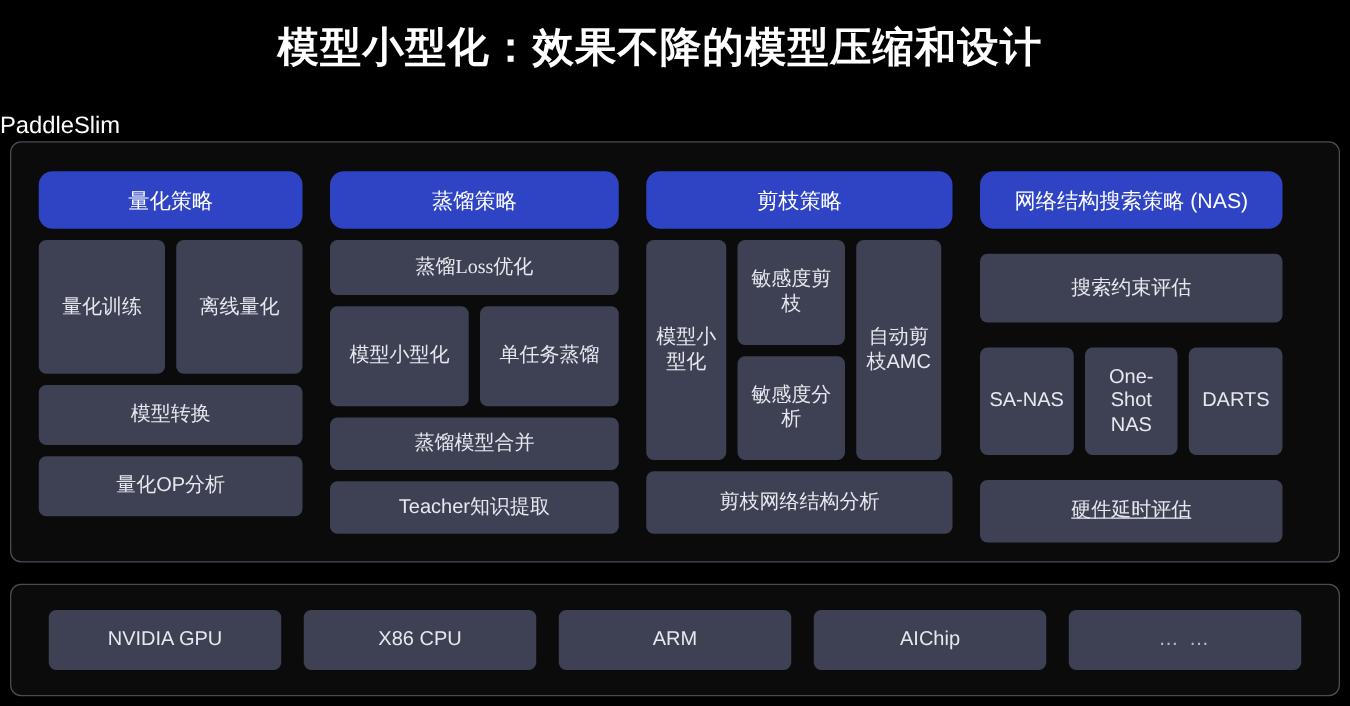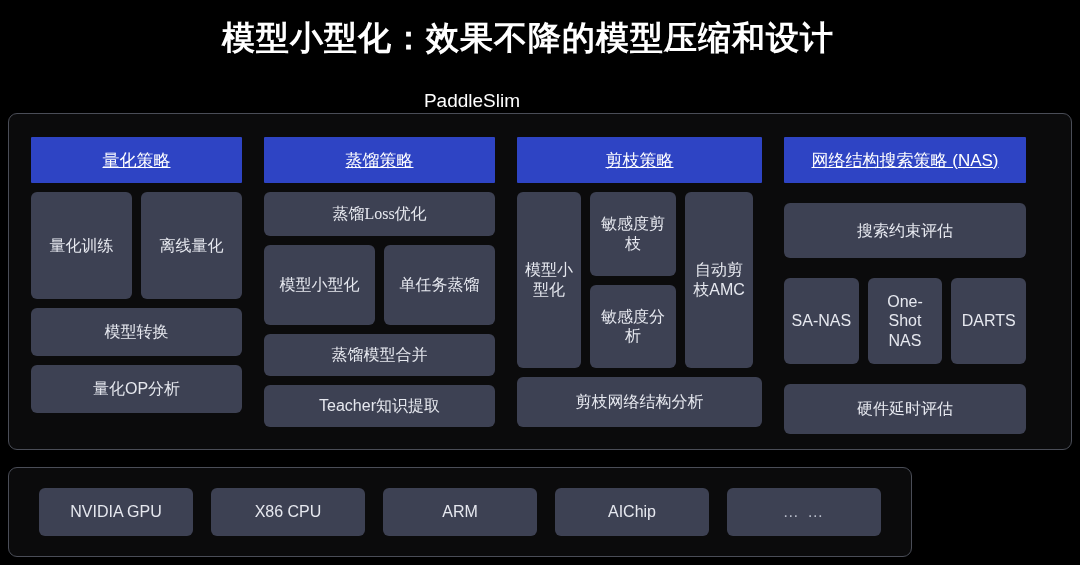--- a/index.html
+++ b/index.html
@@ -28,23 +28,22 @@
     font-weight: bold;
     letter-spacing: 1px;
     color: #ffffff;
     line-height: 1.25;
   }
 
   
   .framework-label {
     position: absolute;
     top: 90px;
-    left: 12px;
+    left: 0;
     width: 920px;
-    text-align: center;
     font-size: 19px;
     font-weight: normal;
     color: #ffffff;
   }
 
   
   .main-panel {
     position: absolute;
     left: 8px;
     top: 113px;
@@ -72,31 +71,30 @@
     height: 100%;
   }
   .col-quant  { width: 211px; }
   .col-distil { width: 231px; }
   .col-prune  { width: 245px; }
   .col-nas    { width: 242px; gap: 20px; }
 
   
   .strategy-header {
     background: #2e44c4;
-    border-radius: 1px;
+    border-radius: 11px;
     height: 46px;
     display: flex;
     align-items: center;
     justify-content: center;
     font-size: 17px;
     color: #ffffff;
     text-align: center;
     flex: 0 0 auto;
     padding: 0 4px;
-    text-decoration: underline;
   }
 
   
   .card {
     background: #3d4153;
     border-radius: 6px;
     display: flex;
     align-items: center;
     justify-content: center;
     text-align: center;
@@ -133,30 +131,30 @@
     gap: 9px;
   }
   .prune-stack .card { flex: 1; }
   .prune-amc { flex: 0 0 68px; }
   .prune-bottom { flex: 0 0 50px; }
 
   
   .nas-constraint { flex: 0 0 55px; }
   .nas-triple { flex: 0 0 86px; }
   .nas-triple .card { flex: 1; }
-  .nas-hw { flex: 0 0 50px; }
+  .nas-hw { flex: 0 0 50px; text-decoration: underline; }
 
   .fill { flex: 1 1 auto; min-height: 0; }
 
   
   .hardware-panel {
     position: absolute;
     left: 8px;
     top: 467px;
-    width: 904px;
+    width: 1064px;
     height: 90px;
     border: 1px solid #4a4d57;
     border-radius: 9px;
     background: #0b0b0c;
     display: flex;
     align-items: center;
     justify-content: space-between;
     padding: 0 30px;
     gap: 18px;
   }

